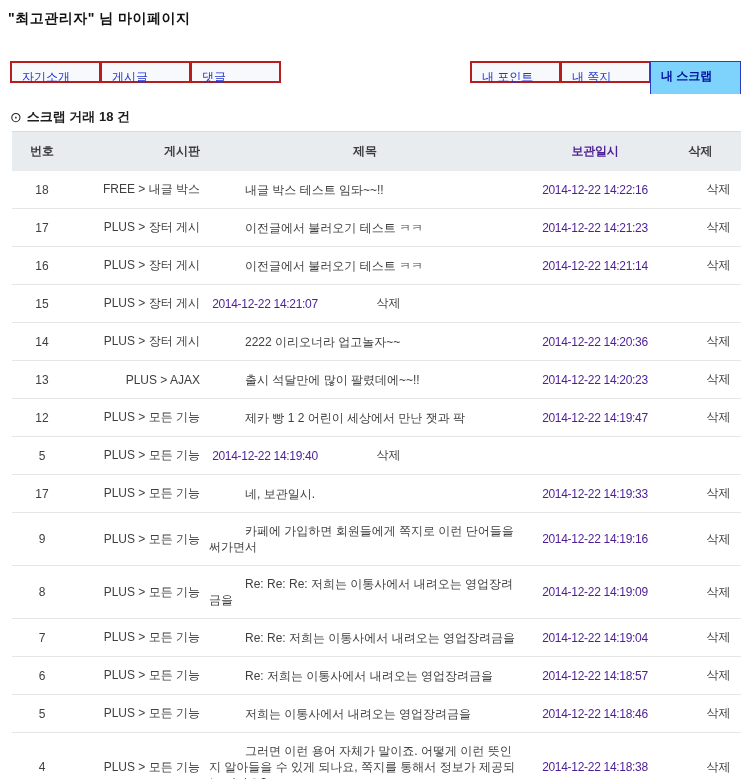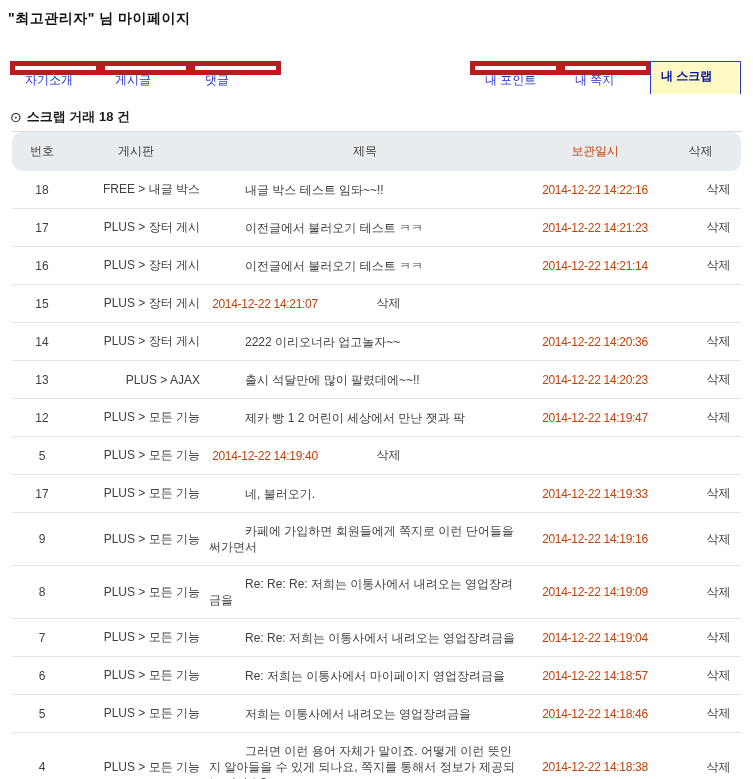--- a/index.html
+++ b/index.html
@@ -25,34 +25,34 @@
   .tabbar {
     display: flex;
     justify-content: space-between;
     align-items: flex-start;
     margin: 33px 2px 0 2px;
   }
   .tabgroup { display: flex; }
   .tab {
     box-sizing: border-box;
     width: 91px;
-    height: 14px;
+    height: 22px;
     line-height: 28px;
     padding-left: 10px;
     font-size: 12px;
     color: #2133cc;
     background: #f7f9fd;
-    border: 5px solid #b91c1c;
+    border: 2px solid #b91c1c;
     margin-left: -1px;
     cursor: pointer;
     white-space: nowrap;
   }
   .tabgroup .tab:first-child { margin-left: 0; }
   .tab.active {
-    background: #fef9c3;
+    background: #7dd3fc;
     border: 1px solid #2b3cc2;
     border-bottom: none;
     height: 33px;
     color: #000f9e;
     font-weight: bold;
   }
   
   .section-head {
     margin: 14px 0 5px 2px;
     font-size: 13px;
@@ -70,43 +70,42 @@
   
   .scrap-table {
     margin-left: 4px;
     width: 729px;
     border-top: 1px solid #d7dbdf;
     font-size: 12px;
   }
   .thead {
     display: flex;
     background: #e9ecef;
-    font-weight: normal;
+    font-weight: bold;
     color: #3b3b3b;
-    border-radius: 10px;
   }
   .thead .cell {
     padding: 11px 0;
     text-align: center;
   }
   .trow {
     display: flex;
     align-items: center;
     border-bottom: 1px solid #e4e6e8;
     color: #404040;
   }
   .cell { box-sizing: border-box; }
   .cell.no    { width: 60px;  text-align: center; }
   .cell.board { width: 128px; text-align: right; padding-left: 3px; white-space: nowrap; }
   .cell.title { width: 330px; text-align: left; padding-left: 9px; padding-right: 14px; line-height: 16px; }
   .cell.date  { width: 130px; text-align: center; white-space: nowrap; letter-spacing: -0.3px; }
   .cell.del   { width: 81px;  text-align: center; }
   .trow .cell { padding-top: 10px; padding-bottom: 10px; }
   .cell.title span, .cell.del span { cursor: pointer; padding-left: 36px; }
-  .cell.date { color: #c2410c; }
+  .cell.date { color: #4c1d95; }
 </style>
 </head>
 <body>
 
 <div class="page">
 
   <div class="page-title">"최고관리자" 님 마이페이지</div>
 
   <div class="tabbar">
     <div class="tabgroup">
@@ -122,21 +121,21 @@
   </div>
 
   <div class="section-head">
     <span class="bullet">⊙</span>
     <span>스크랩 거래 18 건</span>
   </div>
 
   <div class="scrap-table">
     <div class="thead">
       <div class="cell no">번호</div>
-      <div class="cell board" style="text-align:center; padding-left:0;">게시판</div>
+      <div class="cell board" style="text-align:right; padding-left:0;">게시판</div>
       <div class="cell title" style="text-align:center; padding-left:0; padding-right:0;">제목</div>
       <div class="cell date">보관일시</div>
       <div class="cell del">삭제</div>
     </div>
     <div id="tbody">
         <div class="trow">
           <div class="cell no">18</div>
           <div class="cell board">FREE &gt; 내글 박스</div>
           <div class="cell title"><span>내글 박스 테스트 임돠~~!!</span></div>
           <div class="cell date">2014-12-22 14:22:16</div>
@@ -185,21 +184,21 @@
         </div>
         <div class="trow">
           <div class="cell no">5</div>
           <div class="cell board">PLUS &gt; 모든 기능</div>
           <div class="cell date">2014-12-22 14:19:40</div>
           <div class="cell del"><span>삭제</span></div>
         </div>
         <div class="trow">
           <div class="cell no">17</div>
           <div class="cell board">PLUS &gt; 모든 기능</div>
-          <div class="cell title"><span>네, 불러오기.</span></div>
+          <div class="cell title"><span>네, 보관일시.</span></div>
           <div class="cell date">2014-12-22 14:19:33</div>
           <div class="cell del"><span>삭제</span></div>
         </div>
         <div class="trow">
           <div class="cell no">9</div>
           <div class="cell board">PLUS &gt; 모든 기능</div>
           <div class="cell title"><span>카페에 가입하면 회원들에게 쪽지로 이런 단어들을 써가면서</span></div>
           <div class="cell date">2014-12-22 14:19:16</div>
           <div class="cell del"><span>삭제</span></div>
         </div>
@@ -213,21 +212,21 @@
         <div class="trow">
           <div class="cell no">7</div>
           <div class="cell board">PLUS &gt; 모든 기능</div>
           <div class="cell title"><span>Re: Re: 저희는 이통사에서 내려오는 영업장려금을</span></div>
           <div class="cell date">2014-12-22 14:19:04</div>
           <div class="cell del"><span>삭제</span></div>
         </div>
         <div class="trow">
           <div class="cell no">6</div>
           <div class="cell board">PLUS &gt; 모든 기능</div>
-          <div class="cell title"><span>Re: 저희는 이통사에서 마이페이지 영업장려금을</span></div>
+          <div class="cell title"><span>Re: 저희는 이통사에서 내려오는 영업장려금을</span></div>
           <div class="cell date">2014-12-22 14:18:57</div>
           <div class="cell del"><span>삭제</span></div>
         </div>
         <div class="trow">
           <div class="cell no">5</div>
           <div class="cell board">PLUS &gt; 모든 기능</div>
           <div class="cell title"><span>저희는 이통사에서 내려오는 영업장려금을</span></div>
           <div class="cell date">2014-12-22 14:18:46</div>
           <div class="cell del"><span>삭제</span></div>
         </div>

